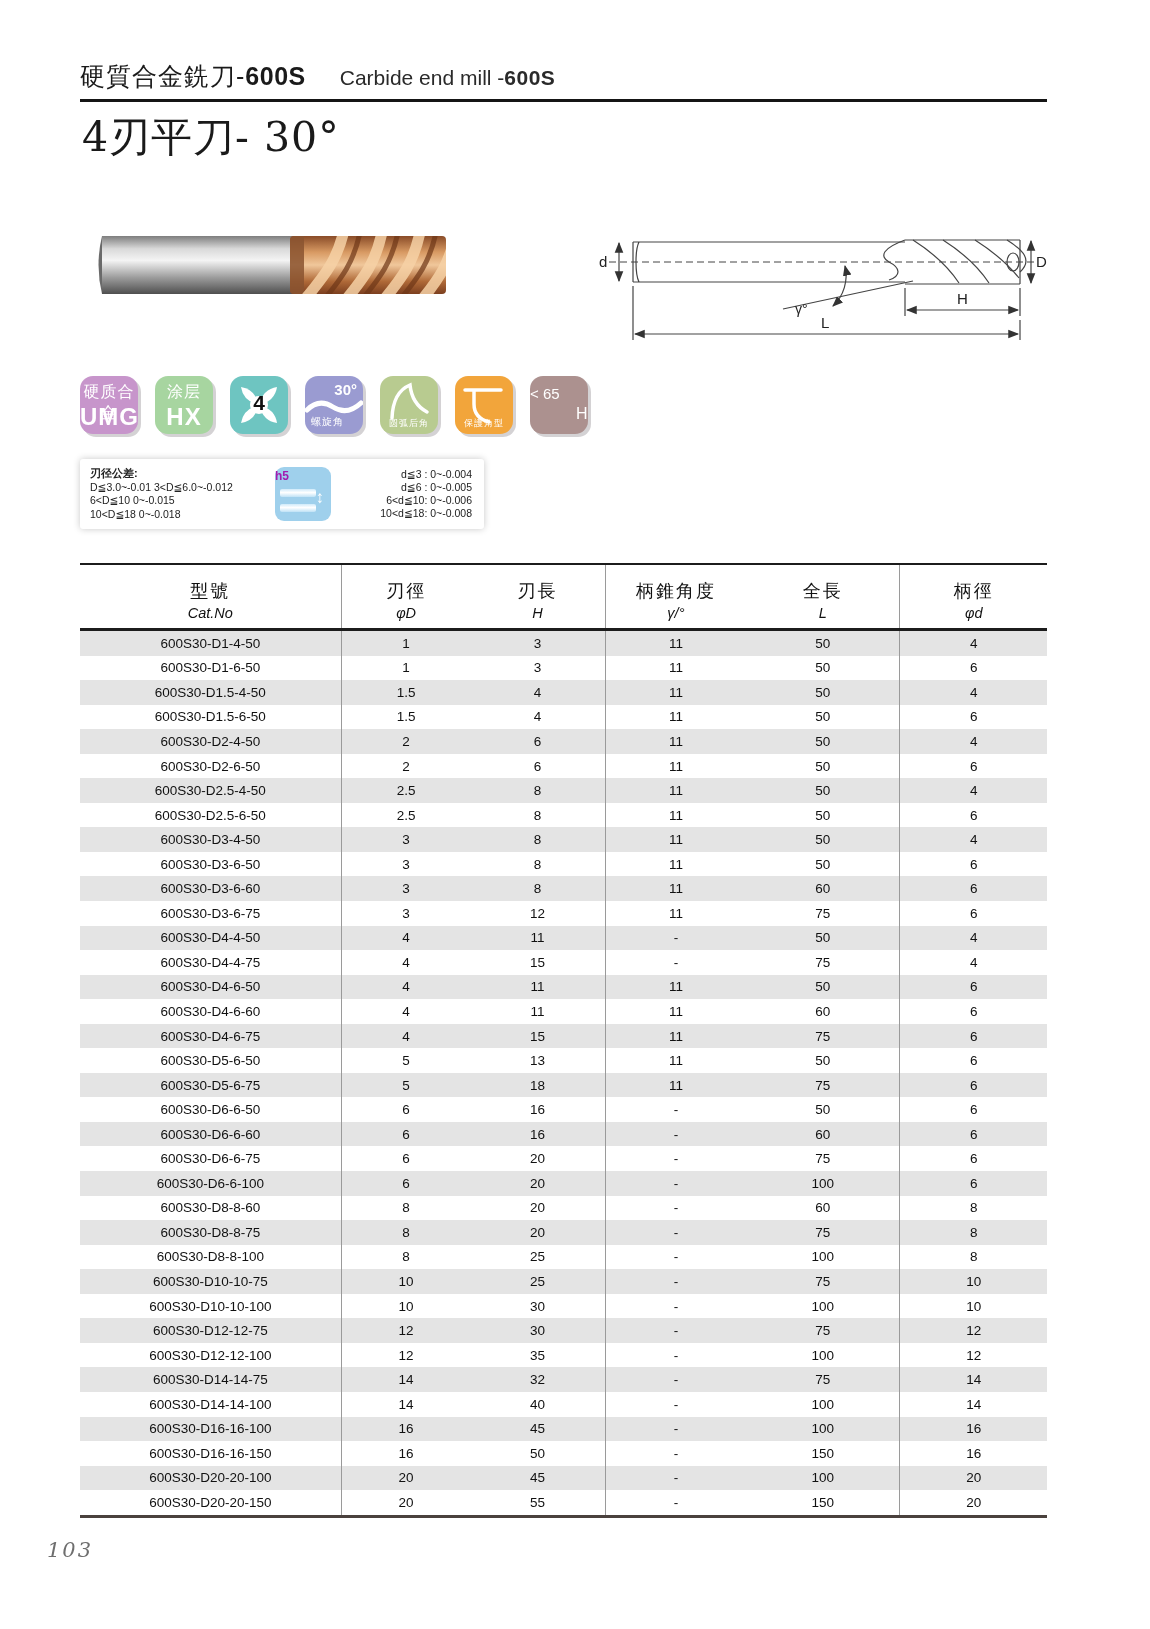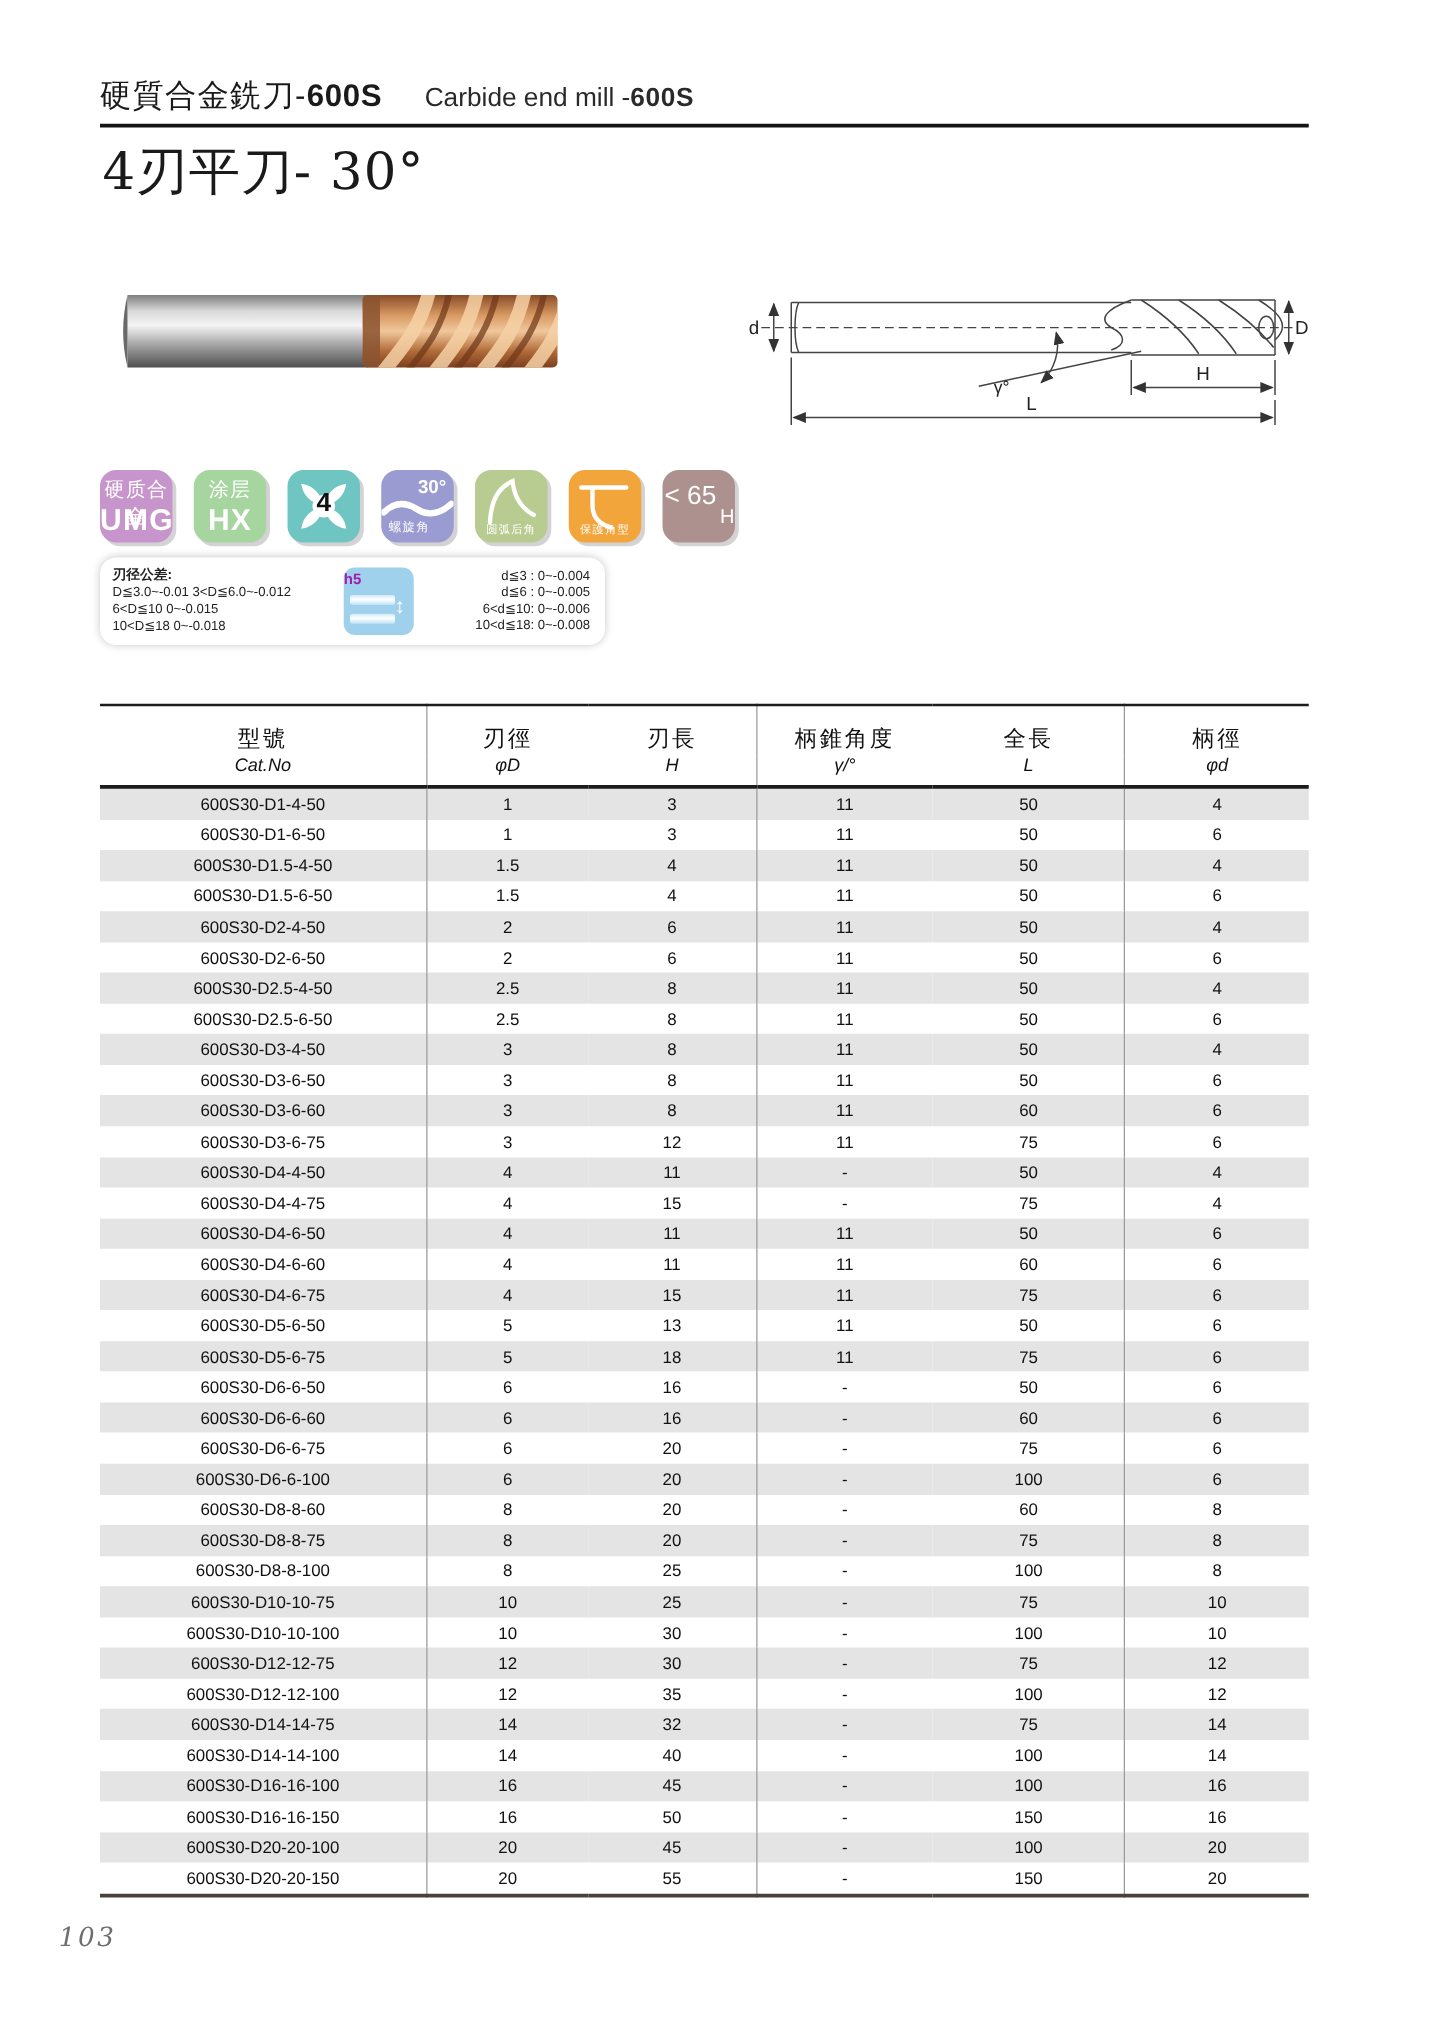--- a/index.html
+++ b/index.html
@@ -21,27 +21,27 @@
 
   
   .badges{position:absolute;left:80px;top:376px;display:flex;gap:17px;}
   .badge{position:relative;width:58px;height:58px;border-radius:13px;background:var(--c);
          box-shadow:3px 3px 0 rgba(60,50,60,.22);color:#fff;overflow:hidden;}
   .badge .b-top{position:absolute;top:6px;left:0;right:0;text-align:center;font-size:16px;letter-spacing:1px;}
   .badge .b-main{position:absolute;bottom:3px;left:0;right:0;text-align:center;font-size:24px;font-weight:800;letter-spacing:1px;}
   .badge .b-corner{position:absolute;top:5px;right:6px;font-size:15px;font-weight:700;}
   .badge .b-bottom{position:absolute;bottom:5px;left:6px;font-size:10px;letter-spacing:1px;}
   .badge .b-bottom-c{position:absolute;bottom:4px;left:0;right:0;text-align:center;font-size:9px;letter-spacing:1px;}
-  .badge .b-line1{position:absolute;top:9px;left:0;right:15px;text-align:right;font-size:21px;}
+  .badge .b-line1{position:absolute;top:9px;left:0;right:15px;text-align:left;font-size:15px;}
   .badge .b-line2{position:absolute;top:29px;left:0;right:0;text-align:center;font-size:16px;padding-left:46px;}
   .badge svg{position:absolute;inset:0;}
   .badge .num4{position:absolute;top:15px;left:0;right:0;text-align:center;font-size:21px;font-weight:600;color:#111;}
 
   
-  .tol-box{position:absolute;left:80px;top:446px;width:404px;height:70px;background:#fff;border-radius:13px;
+  .tol-box{position:absolute;left:80px;top:459px;width:404px;height:70px;background:#fff;border-radius:3px;
            box-shadow:0 0 7px rgba(0,0,0,.22);display:flex;align-items:center;padding:0 10px;box-sizing:border-box;}
   .tol-left{width:185px;font-size:10.5px;line-height:13.5px;color:#222;}
   .tol-left .tol-title{font-weight:700;font-size:11px;}
   .h5-icon{width:56px;height:54px;background:#9fd0ec;border-radius:9px;position:relative;flex:none;margin-right:8px;}
   .h5-icon .h5-label{position:absolute;top:2px;left:0;right:0;text-align:left;color:#a21caf;font-size:12px;font-weight:700;}
   .h5-icon .bar{position:absolute;left:5px;width:36px;height:8px;border-radius:2px;
                 background:linear-gradient(#cfeafa,#fff 45%,#bfe2f6);}
   .h5-icon .arrow{position:absolute;right:7px;top:22px;color:#fff;font-size:17px;font-weight:700;line-height:1;}
   .tol-right{flex:1;font-size:10.5px;line-height:13px;text-align:right;color:#222;padding-right:2px;}
 

